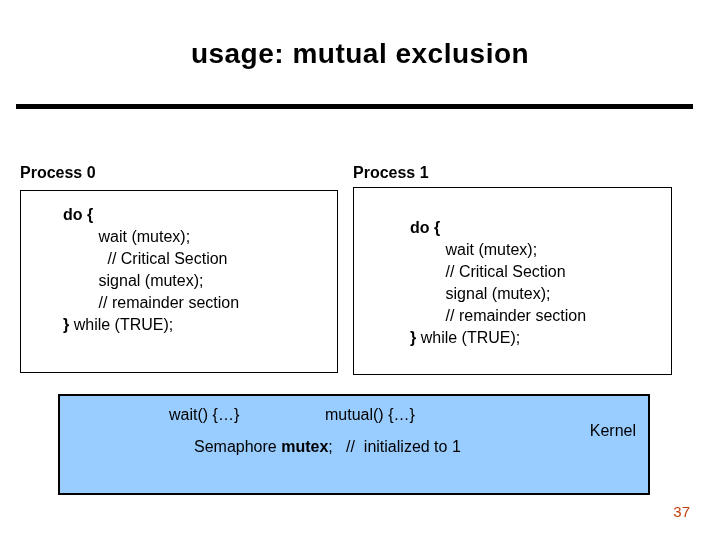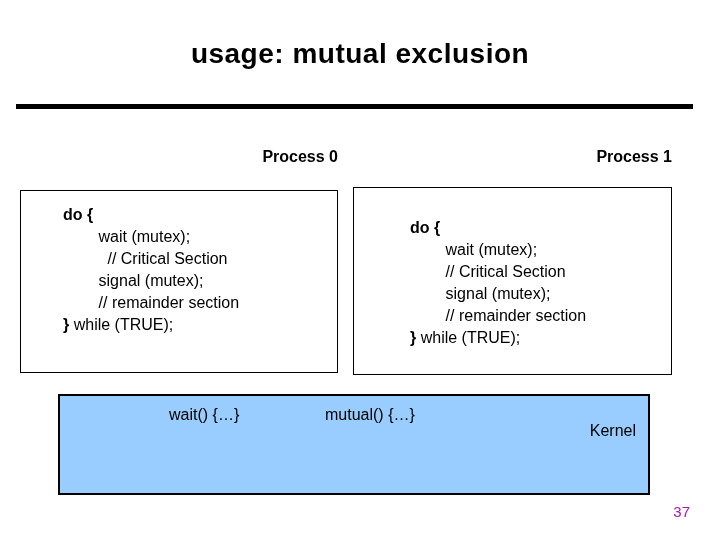--- a/index.html
+++ b/index.html
@@ -20,22 +20,22 @@
     font-weight: bold;
     letter-spacing: 0.5px;
   }
   .title-rule {
     left: 16px; top: 104px;
     width: 677px; height: 5px;
     background: #000000;
   }
 
   .proc-label {
-    top: 148px;
-    text-align: right;
+    top: 164px;
+    text-align: left;
     font-size: 16px;
     font-weight: bold;
   }
   #p0-label { left: 20px;  width: 318px; }
   #p1-label { left: 353px; width: 319px; }
 
   .proc-box {
     border: 1.5px solid #000000;
     background: #ffffff;
     box-sizing: border-box;
@@ -59,21 +59,21 @@
   }
   .kernel-box .kline { position: absolute; font-size: 16px; white-space: pre; }
   #kernel-wait   { left: 109px; top: 10px; }
   #kernel-signal { left: 265px; top: 10px; }
   #kernel-name   { right: 12px; top: 26px; margin-left: 12px; }
   #kernel-sem    { left: 134px; top: 42px; }
 
   .page-number {
     top: 503px; right: 30px;
     font-size: 15px;
-    color: #a21caf;
+    color: #c2410c;
   }
   .b { font-weight: bold; }
 </style>
 </head>
 <body>
 
 <div class="abs slide-title">usage: mutual exclusion</div>
 
 <div class="abs title-rule"></div>
 
@@ -100,15 +100,16 @@
     <div class="code-line"><span>        // Critical Section</span></div>
     <div class="code-line"><span>        signal (mutex);</span></div>
     <div class="code-line"><span>        // remainder section</span></div>
     <div class="code-line"><span class="b">}</span><span> while (TRUE);</span></div>
   </div>
 
 <div class="abs kernel-box" style="background: rgb(153, 204, 255);">
   <div class="kline" id="kernel-wait">wait() {…}</div>
   <div class="kline" id="kernel-signal">mutual() {…}</div>
   <div class="kline" id="kernel-name">Kernel</div>
+  <div class="kline" id="kernel-sem"><span>Semaphore </span><span class="b">mutex</span><span>;   //  initialized to 1</span></div>
 </div>
 
 <div class="abs page-number">37</div>
 
 </body></html>

